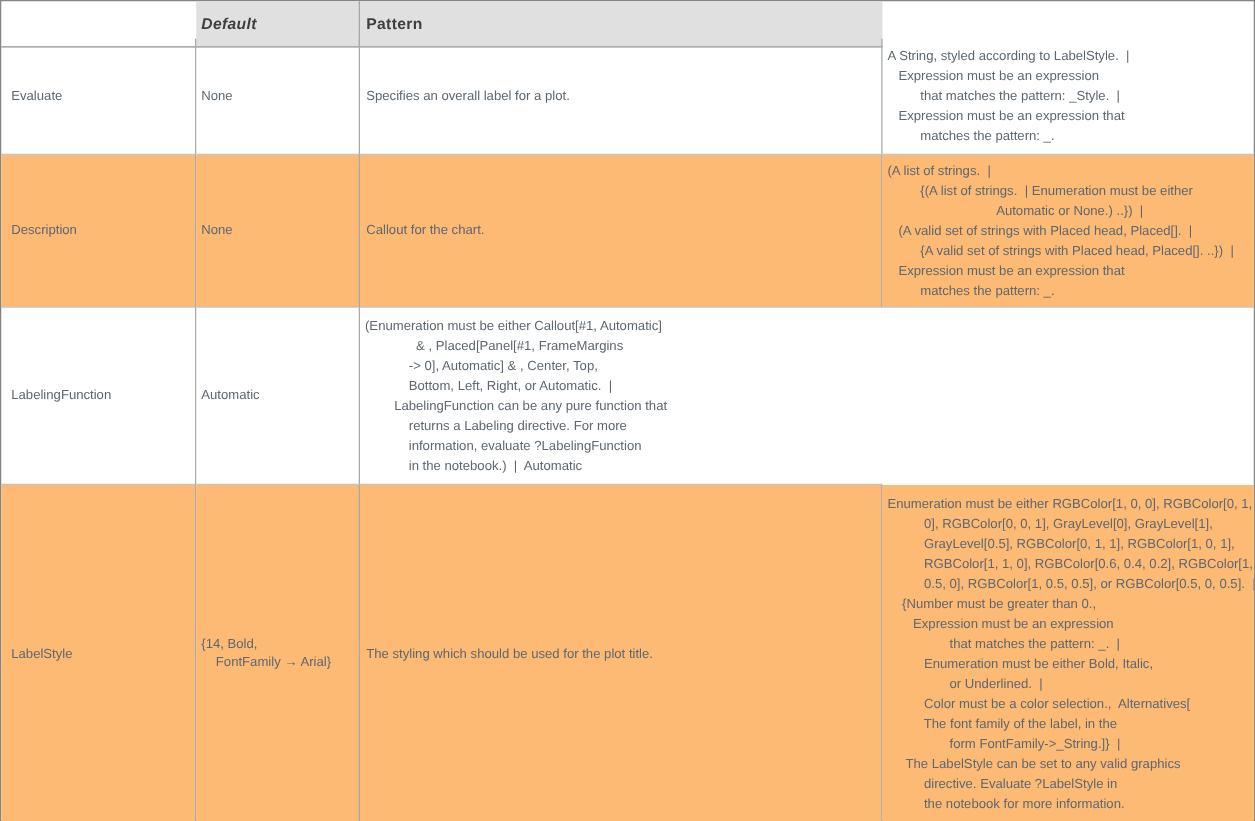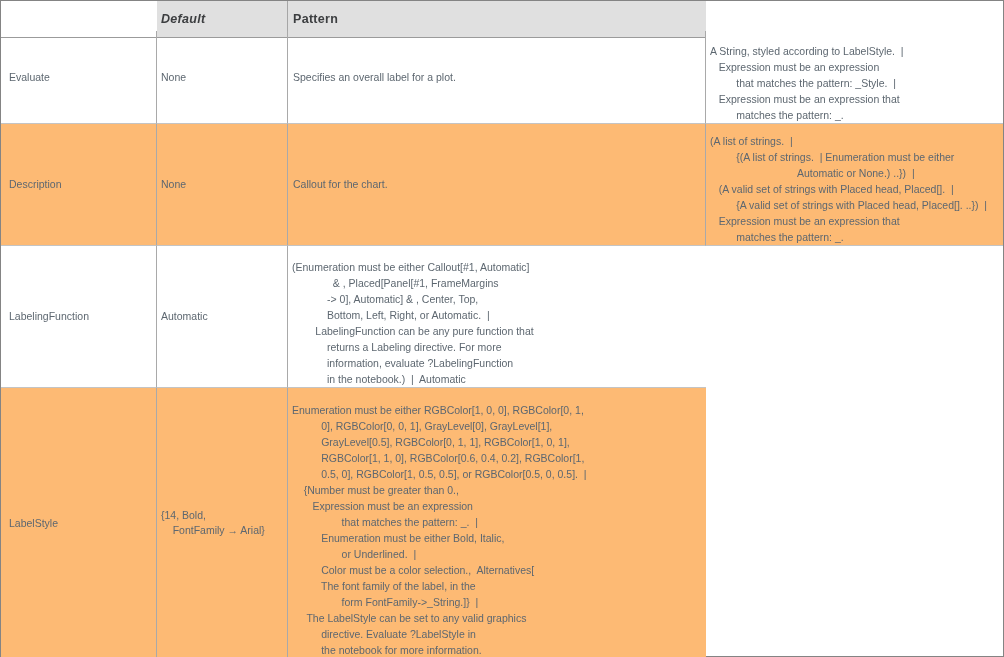--- a/index.html
+++ b/index.html
@@ -40,21 +40,21 @@
   .th.c4 { padding-left: 5px; text-align: right; }
   .row .cell {
     color: #5d6770;
     font-size: 10.5px;
     display: flex;
     align-items: center;
     border-right: 1px solid #a9a9a9;
     border-bottom: 1px solid #c4c4c4;
     overflow: hidden;
   }
-  .row .cell:last-child { border-right: none; align-items: flex-end; }
+  .row .cell:last-child { border-right: none; }
   .row:last-child .cell { border-bottom: none; }
   .row.alt .cell { background: #fdba74; }
   .r1 { height: 93px; }
   .r2 { height: 122px; }
   .r3 { height: 142px; }
   .r4 { height: 270px; }
   .cell-inner {
     white-space: pre;
     line-height: 15px;
   }
@@ -140,20 +140,23 @@
   </div>
 
   <div class="grid row r4 alt">
     <div class="cell c1">
       <div class="cell-inner">LabelStyle</div>
     </div>
     <div class="cell c2">
       <div class="cell-inner">{14, Bold,
     FontFamily → Arial}</div>
     </div>
+    <div class="cell c3">
+      <div class="cell-inner">The styling which should be used for the plot title.</div>
+    </div>
     <div class="cell c4">
       <div class="cell-inner">Enumeration must be either RGBColor[1, 0, 0], RGBColor[0, 1,
           0], RGBColor[0, 0, 1], GrayLevel[0], GrayLevel[1],
           GrayLevel[0.5], RGBColor[0, 1, 1], RGBColor[1, 0, 1],
           RGBColor[1, 1, 0], RGBColor[0.6, 0.4, 0.2], RGBColor[1,
           0.5, 0], RGBColor[1, 0.5, 0.5], or RGBColor[0.5, 0, 0.5].  |
     {Number must be greater than 0.,
        Expression must be an expression
                  that matches the pattern: _.  |
           Enumeration must be either Bold, Italic,

